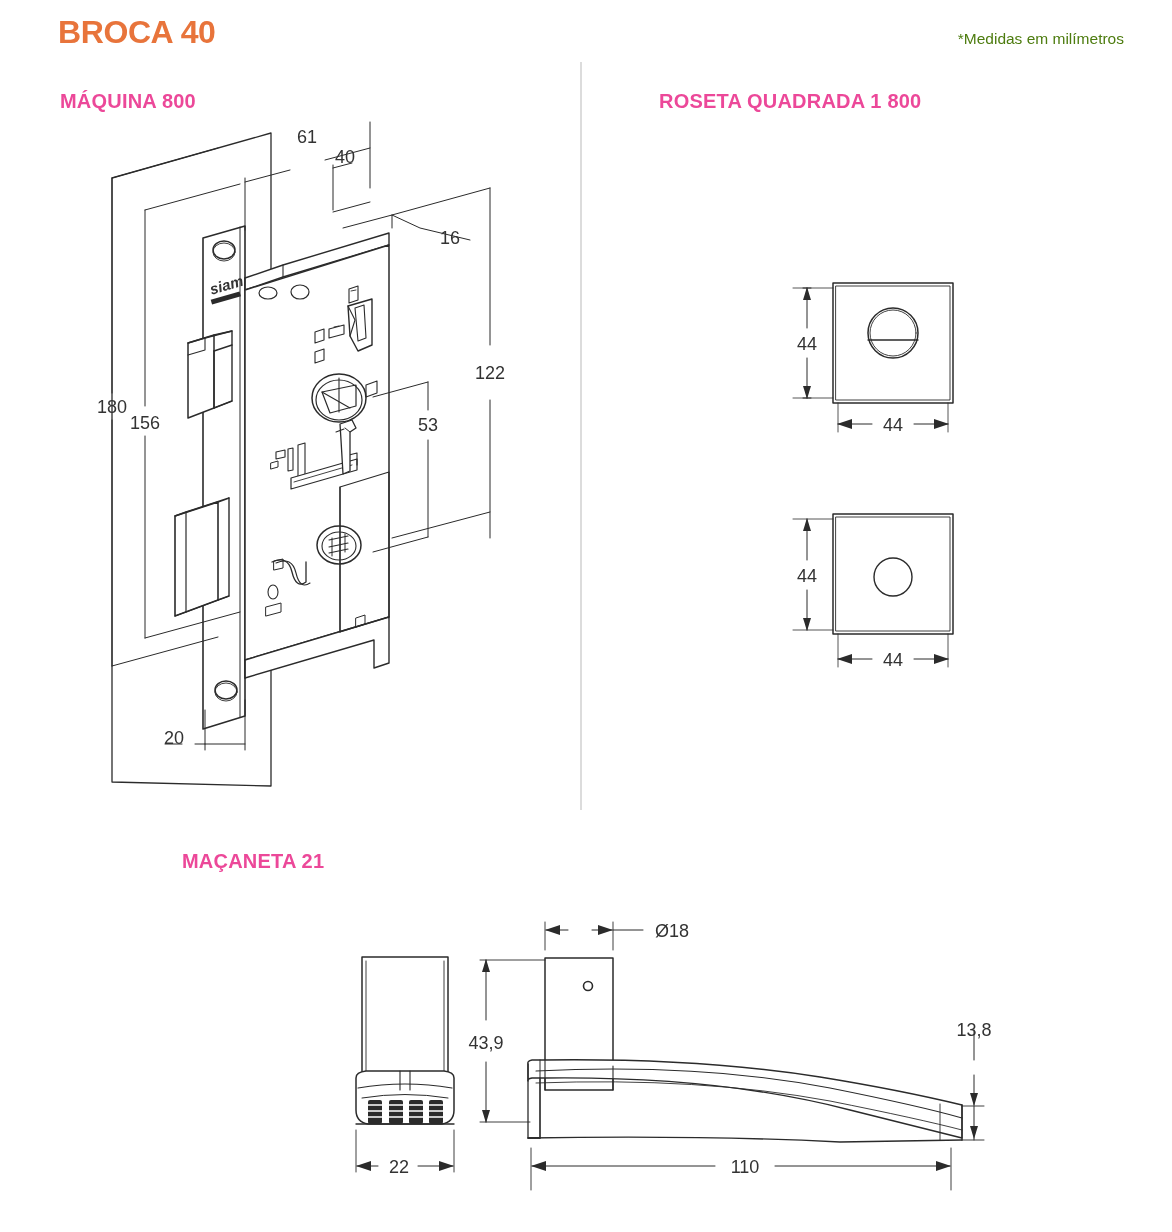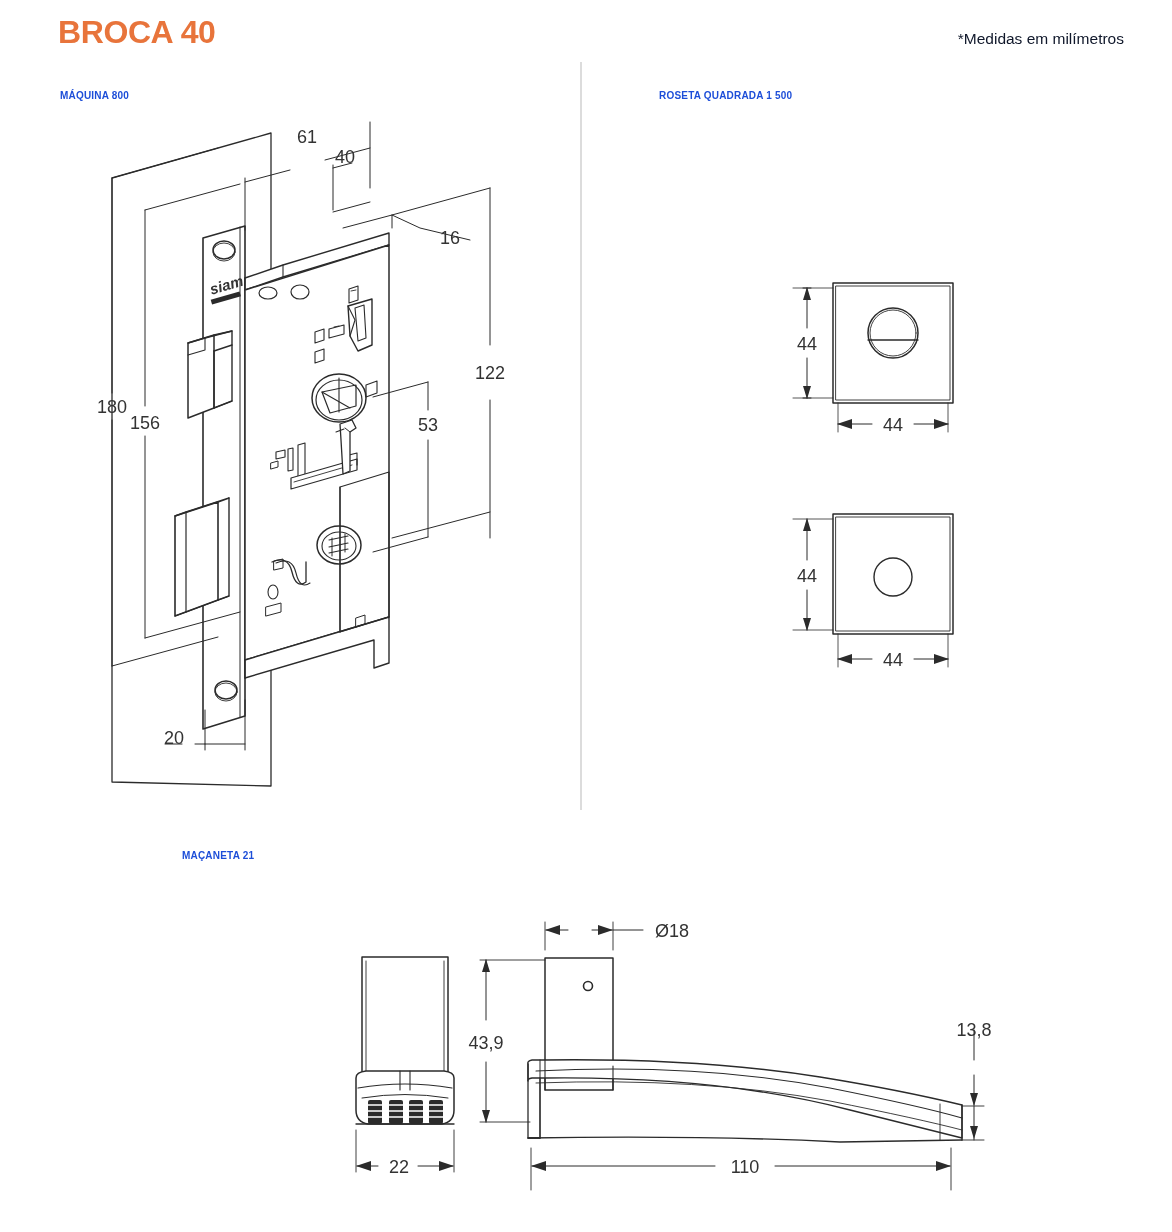--- a/index.html
+++ b/index.html
@@ -29,29 +29,29 @@
     font-weight: bold;
     letter-spacing: -0.4px;
     color: #e8743b;
     white-space: nowrap;
   }
   .note-right {
     position: absolute;
     right: 48px;
     top: 30px;
     font-size: 15.5px;
-    color: #0f172a;
+    color: #4d7c0f;
     white-space: nowrap;
   }
   .section-title {
     position: absolute;
-    font-size: 10px;
+    font-size: 20px;
     font-weight: bold;
     letter-spacing: 0.2px;
-    color: #1d4ed8;
+    color: #ec4899;
     white-space: nowrap;
   }
   #title-maquina   { left: 60px;  top: 90px; }
   #title-roseta    { left: 659px; top: 90px; }
   #title-macaneta  { left: 150px; top: 850px; margin-left: 32px; }
 
   
   .v-divider {
     position: absolute;
     left: 580px;
@@ -77,21 +77,21 @@
 </style>
 </head>
 <body>
 
 <div id="sheet">
 
   <div class="title-main">BROCA 40</div>
   <div class="note-right">*Medidas em milímetros</div>
 
   <div class="section-title" id="title-maquina">MÁQUINA 800</div>
-  <div class="section-title" id="title-roseta">ROSETA QUADRADA 1 500</div>
+  <div class="section-title" id="title-roseta">ROSETA QUADRADA 1 800</div>
   <div class="section-title" id="title-macaneta">MAÇANETA 21</div>
 
   <div class="v-divider"></div>
 
   <svg class="draw" id="svg-maquina" viewBox="0 0 1172 1232" xmlns="http://www.w3.org/2000/svg">
     <g fill="none" stroke="#2b2b2b" stroke-width="1.5" stroke-linejoin="round" stroke-linecap="round">
 
       <path d="M112,178 L271,133 L271,786 L112,782 Z" stroke="#2b2b2b" stroke-width="1.3"></path>
 
       <path d="M203,238 L245,226 L245,716 L203,729 Z" fill="#ffffff" stroke="#2b2b2b" stroke-width="1.6"></path>

